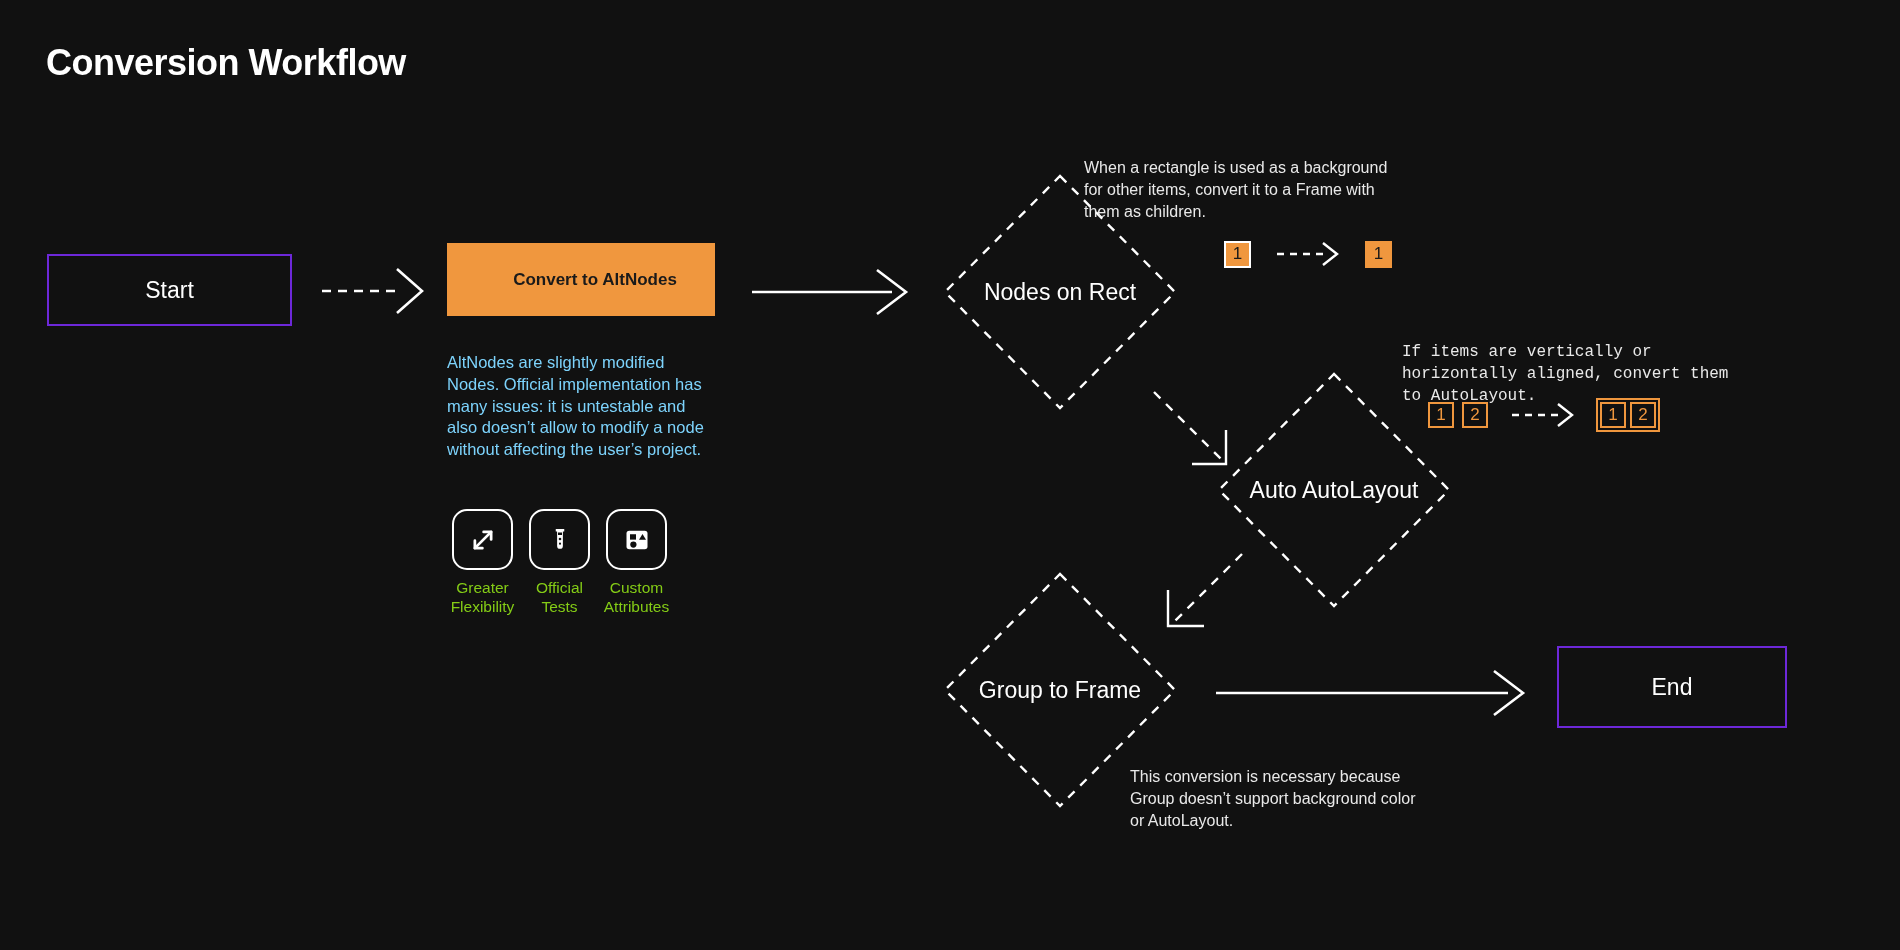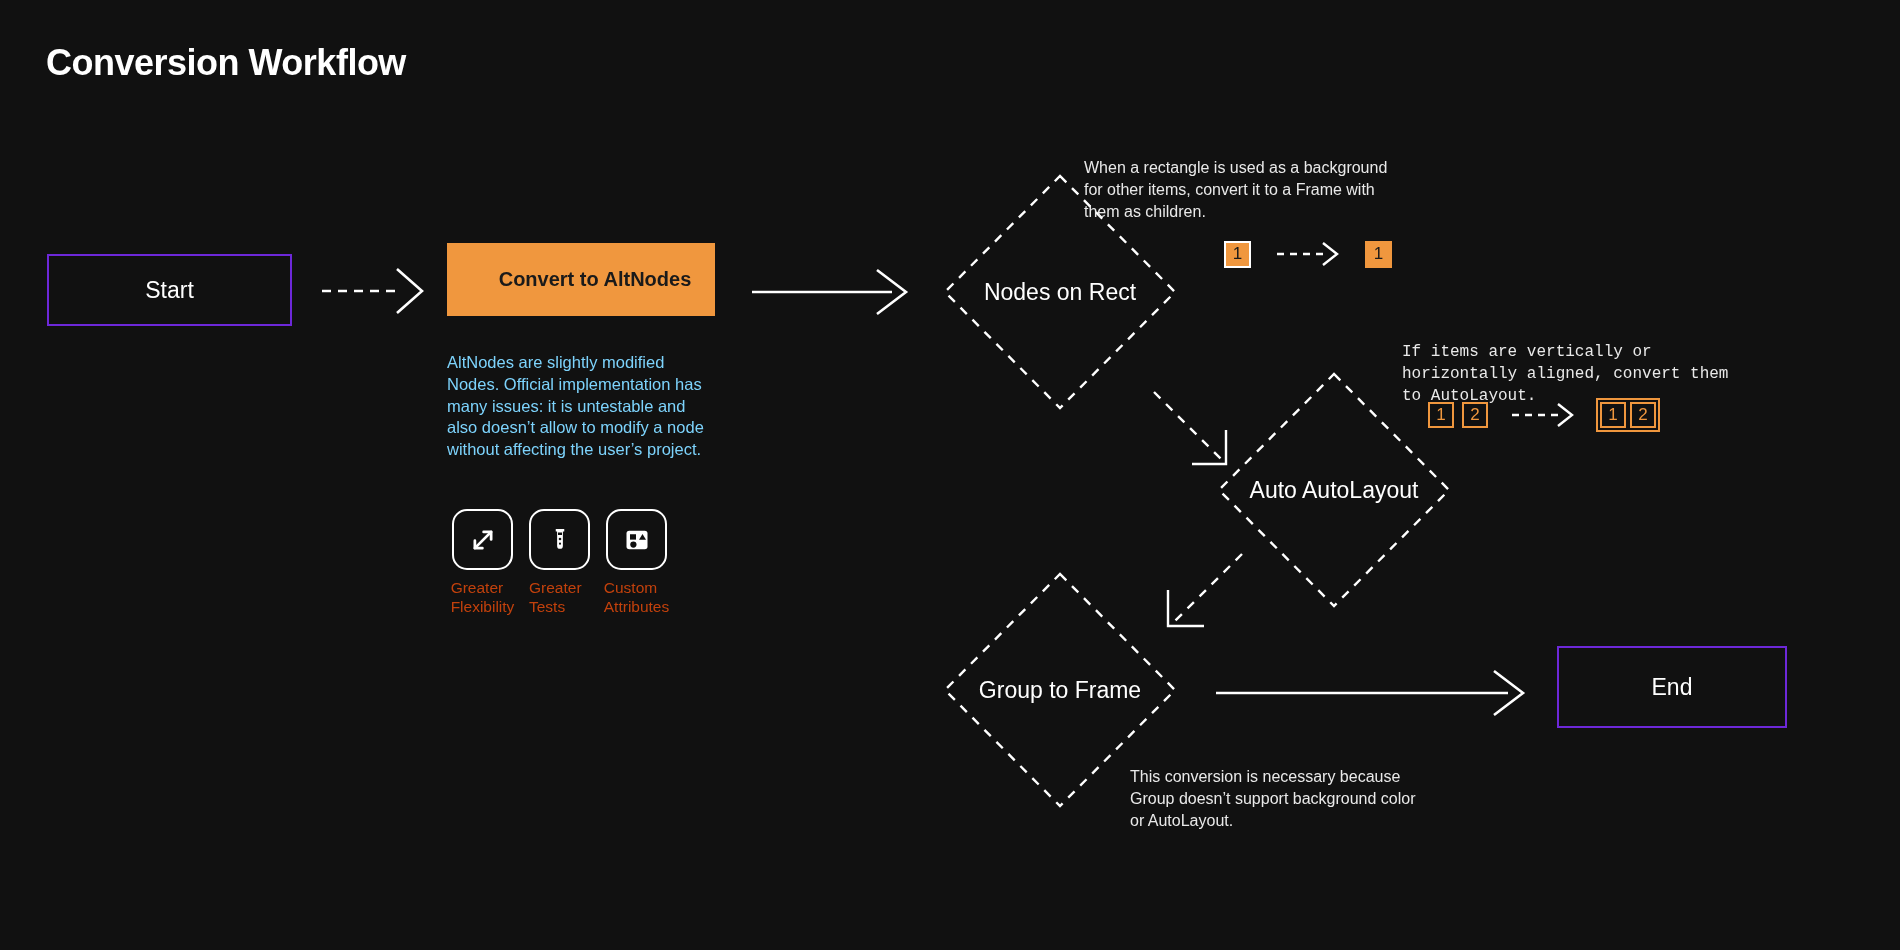--- a/index.html
+++ b/index.html
@@ -25,21 +25,21 @@
     border: 2px solid #6d28d9;
     background: transparent;
     display: flex; align-items: center; justify-content: center;
     color: #ffffff; font-size: 23px; font-weight: 400;
   }
 
   
   .orange-box {
     background: #F0973E;
     display: flex; align-items: center; justify-content: center;
-    color: #1a1a1a; font-size: 20px; font-weight: 600; padding-left: 28px;
+    color: #1a1a1a; font-size: 17px; font-weight: 600; padding-left: 28px;
   }
 
   
   .diamond-wrap { }
   .diamond-shape {
     position: absolute; left: 0; top: 0;
     width: 100%; height: 100%;
   }
   .diamond-label {
     position: absolute; left: 0; top: 0; width: 100%; height: 100%;
@@ -59,22 +59,22 @@
   
   .feature-row { display: flex; gap: 16px; }
   .feature { width: 61px; display: flex; flex-direction: column; align-items: center; }
   .feature-tile {
     width: 61px; height: 61px;
     border: 2px solid #ffffff; border-radius: 15px;
     display: flex; align-items: center; justify-content: center;
     background: transparent;
   }
   .feature-cap {
-    margin-top: 9px; text-align: left;
-    color: #c2410c; font-size: 15.5px; line-height: 18.5px;
+    margin-top: 9px; text-align: center;
+    color: #84cc16; font-size: 15.5px; line-height: 18.5px;
   }
 
   
   .badge-row { display: flex; align-items: center; }
   .badge {
     display: flex; align-items: center; justify-content: center;
     font-size: 17px; font-weight: 500;
   }
   .badge-solid-bordered {
     width: 27px; height: 27px; background: #F0973E; color: #1a1a1a;
@@ -136,21 +136,21 @@
       <div class="feature-tile">
         <span>
           <svg width="30" height="30" viewBox="0 0 24 24">
             <path d="M8.6 3.2 h6.8 v2.0 h-1.1 v11.6 a2.3 2.3 0 0 1 -4.6 0 v-11.6 h-1.1 z" fill="#ffffff"></path>
             <rect x="10.4" y="6.0" width="3.2" height="2.0" fill="#111111"></rect>
             <circle cx="12" cy="11.2" r="1.05" fill="#111111"></circle>
             <circle cx="12" cy="14.9" r="0.85" fill="#111111"></circle>
           </svg>
         </span>
       </div>
-      <div class="feature-cap">Greater Tests</div>
+      <div class="feature-cap">Official Tests</div>
     </div>
 
     <div class="feature">
       <div class="feature-tile">
         <span>
           <svg width="30" height="30" viewBox="0 0 24 24">
             <rect x="3.6" y="4.6" width="16.8" height="14.8" rx="2.2" fill="#ffffff"></rect>
             <rect x="6.4" y="7.4" width="4.8" height="4.3" fill="#111111"></rect>
             <path d="M16.4 7.2 L19.2 11.8 L13.6 11.8 Z" fill="#111111"></path>
             <circle cx="9.1" cy="15.6" r="2.5" fill="#111111"></circle>

